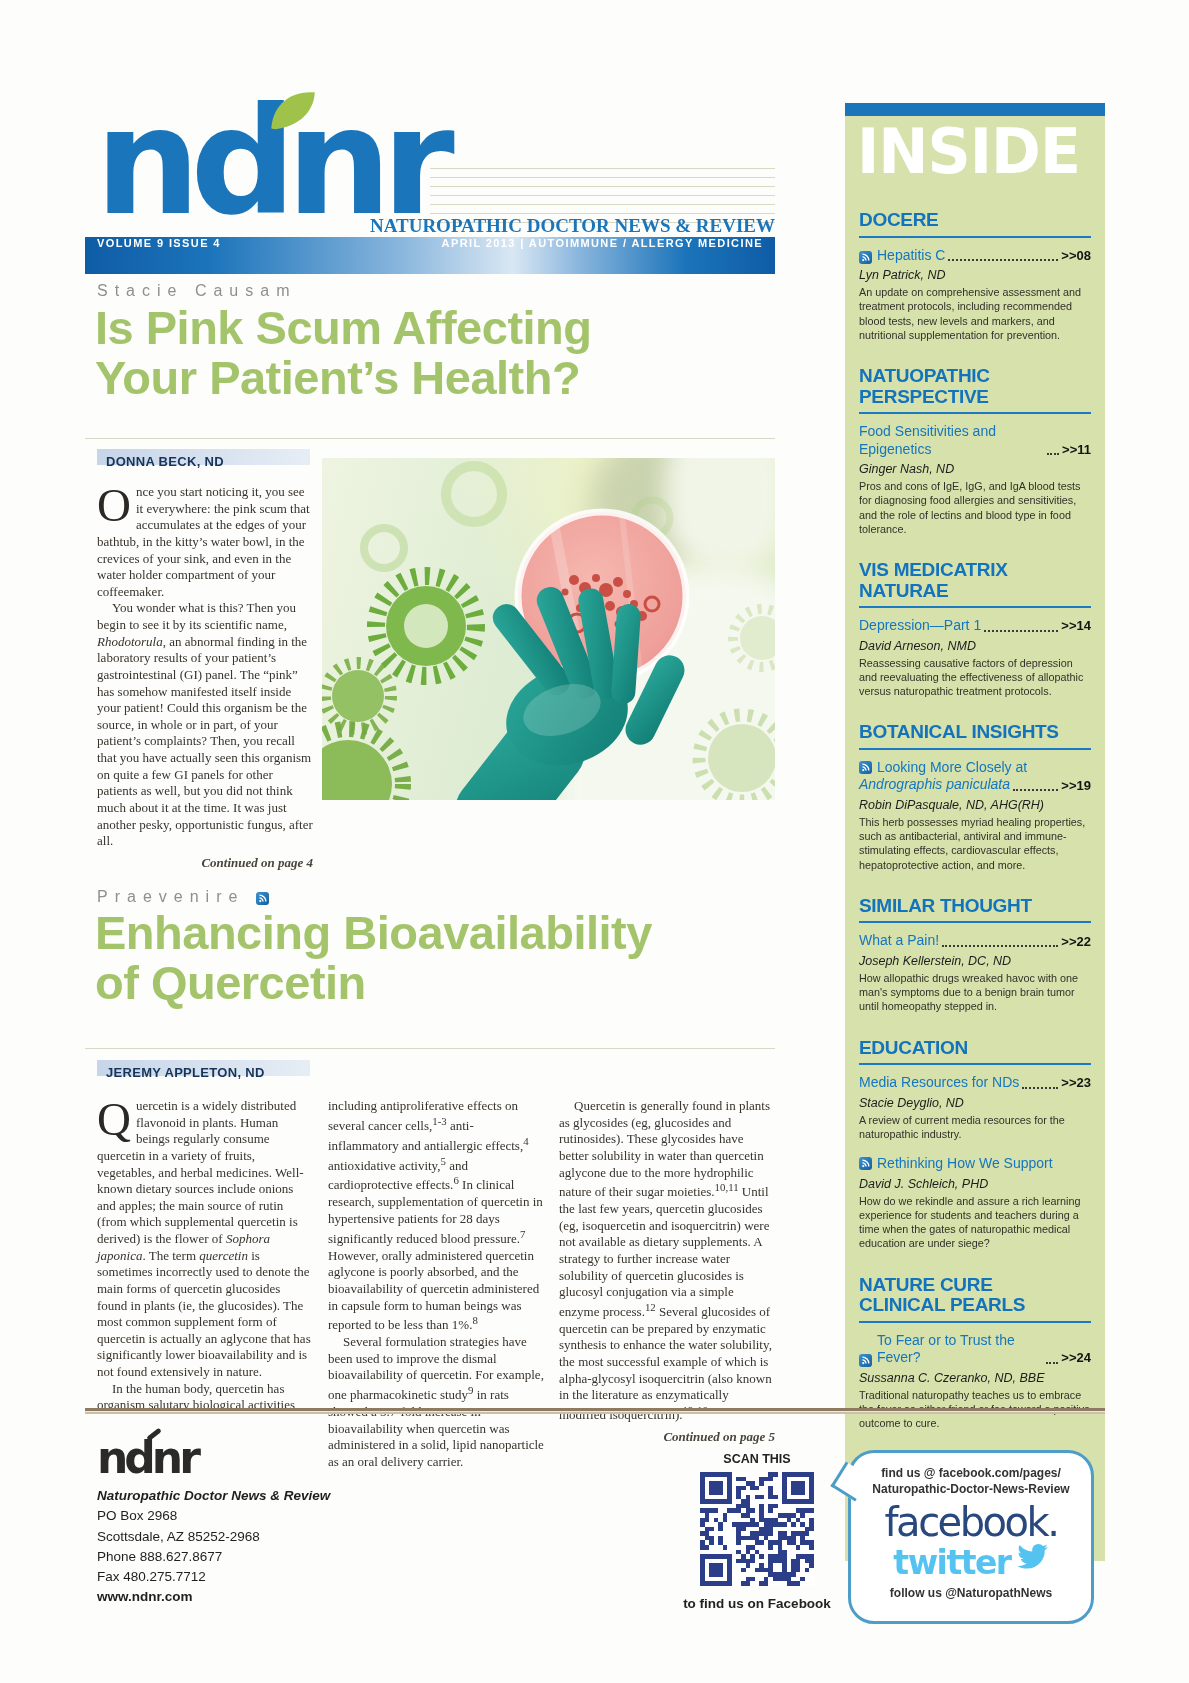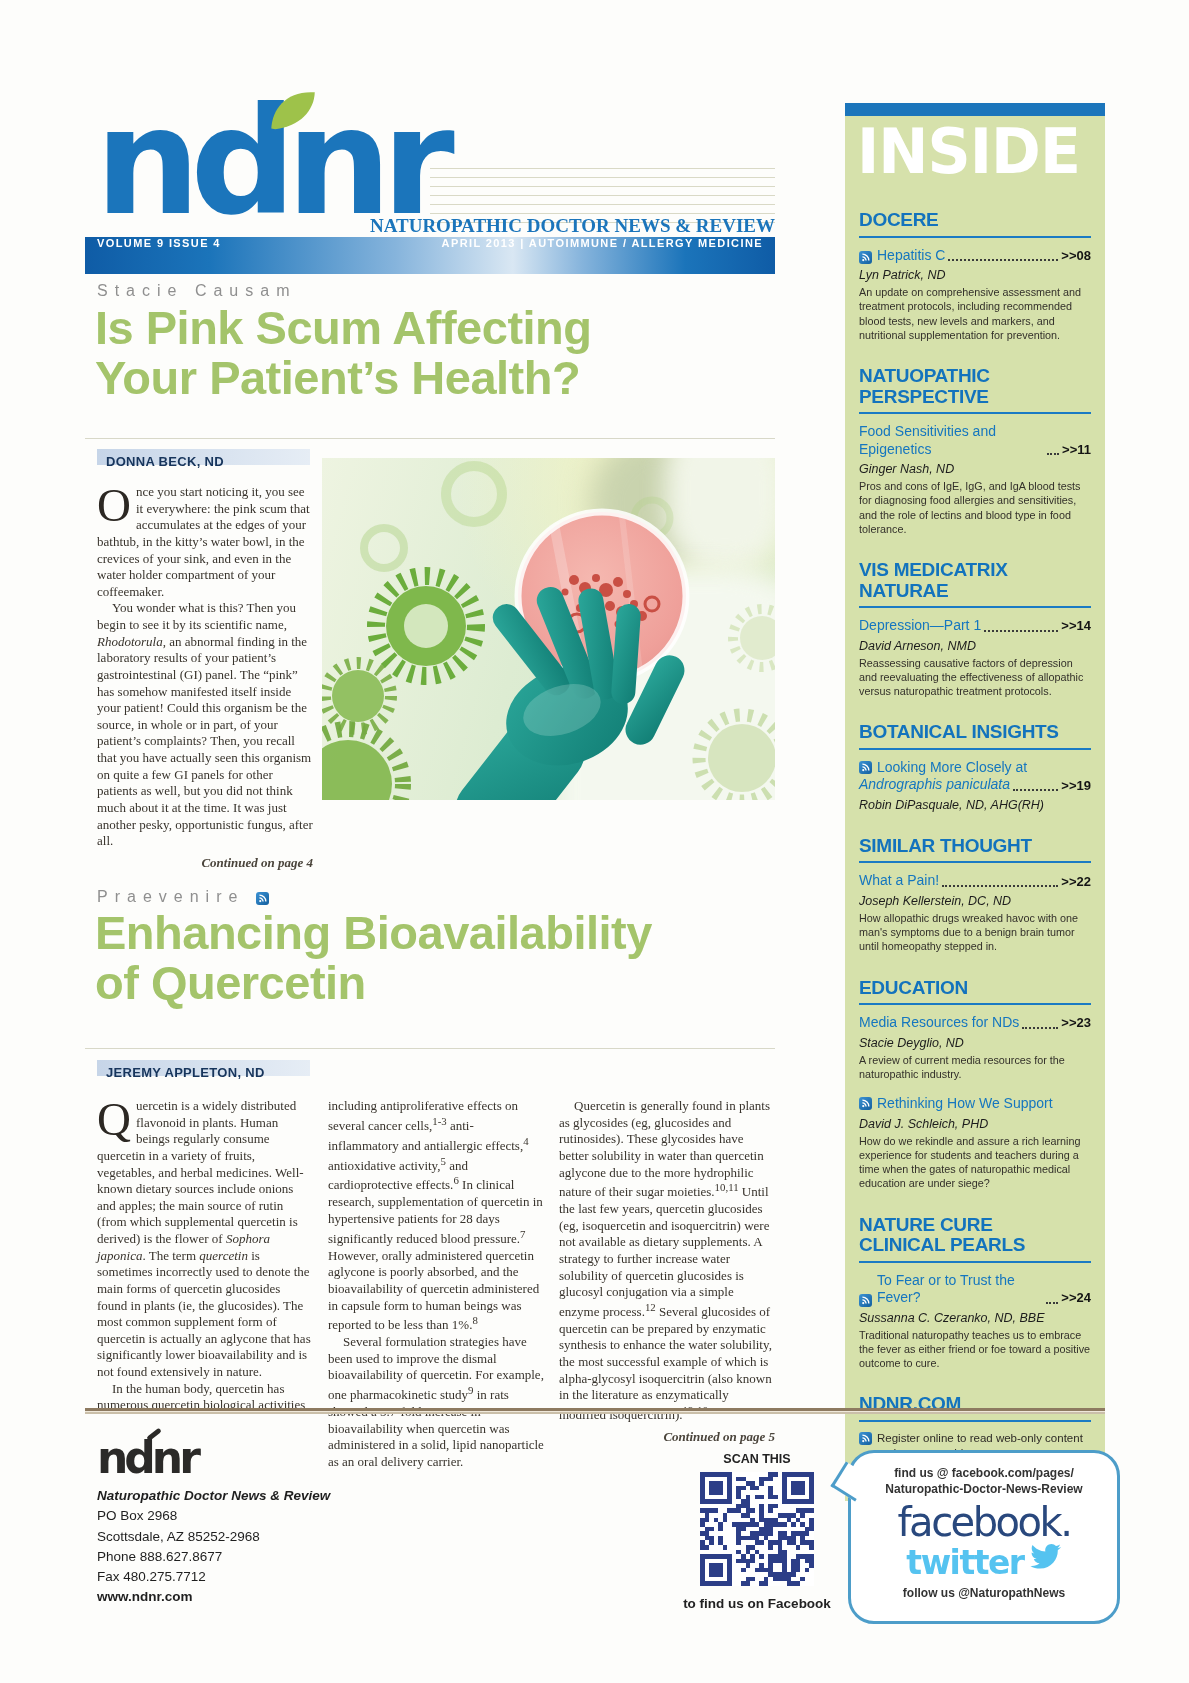--- a/index.html
+++ b/index.html
@@ -79,21 +79,21 @@
   .f-accent{position:absolute;left:146px;top:1432px;width:16px;height:5px;background:#2b2a28;
         border-radius:3px;transform:rotate(-38deg);}
   .f-addr{position:absolute;left:97px;top:1486px;font-size:13.5px;line-height:1.5;color:#1f1f1f;}
   .f-addr .it{font-style:italic;font-weight:bold;}
   .f-addr .b{font-weight:bold;}
   .scanthis{position:absolute;left:700px;top:1452px;width:114px;text-align:center;
         font-size:12.5px;font-weight:bold;color:#222;}
   .qr{position:absolute;left:700px;top:1472px;width:114px;height:114px;}
   .findfb{position:absolute;left:652px;top:1596px;width:210px;text-align:center;
         font-size:13.5px;font-weight:bold;color:#222;}
-  .bubble{position:absolute;left:848px;top:1450px;width:272px;height:174px;background:#fff;
+  .bubble{position:absolute;left:848px;top:1450px;width:246px;height:174px;background:#fff;
         border:3px solid #4d9dc9;border-radius:26px;text-align:center;box-sizing:border-box;padding-top:12px;}
   .bubble .tail{position:absolute;left:-15px;top:14px;width:26px;height:26px;background:#fff;
         border-left:3px solid #4d9dc9;border-top:3px solid #4d9dc9;transform:rotate(-58deg);}
   .fb-line{font-size:12px;font-weight:bold;color:#333;line-height:1.35;}
   .fb-mark{font-family:"DejaVu Sans",sans-serif;font-weight:normal;font-size:40px;line-height:1.05;
         color:#29487d;letter-spacing:-2.5px;margin-top:4px;}
   .tw-row{display:flex;align-items:flex-start;justify-content:center;gap:4px;margin-top:0px;}
   .tw-mark{font-family:"DejaVu Sans",sans-serif;font-weight:bold;font-size:33px;color:#55c3f0;
         letter-spacing:-1.5px;}
   .follow{font-size:12px;font-weight:bold;color:#333;margin-top:4px;}
@@ -220,21 +220,21 @@
   <div class="headline" style="left:95px;top:908px;width:690px;">
     <div>Enhancing Bioavailability</div>
     <div>of Quercetin</div>
   </div>
   <div class="hrule" style="top:1048px;"></div>
   <div class="byline" style="left:97px;top:1060px;">JEREMY APPLETON, ND</div>
 
   <div class="art2-cols bodytext">
     <div class="col">
       <p><span class="dropcap">Q</span><span>uercetin is a widely distributed flavonoid in plants. Human beings regularly consume quercetin in a variety of fruits, vegetables, and herbal medicines. Well-known dietary sources include onions and apples; the main source of rutin (from which supplemental quercetin is derived) is the flower of <i>Sophora japonica</i>. The term <i>quercetin</i> is sometimes incorrectly used to denote the main forms of quercetin glucosides found in plants (ie, the glucosides). The most common supplement form of quercetin is actually an aglycone that has significantly lower bioavailability and is not found extensively in nature.</span></p>
-      <p class="ind">In the human body, quercetin has numerous quercetin biological activities,</p>
+      <p class="ind">In the human body, quercetin has organism salutary biological activities,</p>
     </div>
     <div class="col">
       <p>including antiproliferative effects on several cancer cells,<sup>1-3</sup> anti-inflammatory and antiallergic effects,<sup>4</sup> antioxidative activity,<sup>5</sup> and cardioprotective effects.<sup>6</sup> In clinical research, supplementation of quercetin in hypertensive patients for 28 days significantly reduced blood pressure.<sup>7</sup> However, orally administered quercetin aglycone is poorly absorbed, and the bioavailability of quercetin administered in capsule form to human beings was reported to be less than 1%.<sup>8</sup></p>
       <p class="ind">Several formulation strategies have been used to improve the dismal bioavailability of quercetin. For example, one pharmacokinetic study<sup>9</sup> in rats showed a 5.7-fold increase in bioavailability when quercetin was administered in a solid, lipid nanoparticle as an oral delivery carrier.</p>
     </div>
     <div class="col">
       <p class="ind">Quercetin is generally found in plants as glycosides (eg, glucosides and rutinosides). These glycosides have better solubility in water than quercetin aglycone due to the more hydrophilic nature of their sugar moieties.<sup>10,11</sup> Until the last few years, quercetin glucosides (eg, isoquercetin and isoquercitrin) were not available as dietary supplements. A strategy to further increase water solubility of quercetin glucosides is glucosyl conjugation via a simple enzyme process.<sup>12</sup> Several glucosides of quercetin can be prepared by enzymatic synthesis to enhance the water solubility, the most successful example of which is alpha-glycosyl isoquercitrin (also known in the literature as enzymatically modified isoquercitrin).<sup>13-16</sup></p>
       <div class="contd">Continued on page 5</div>
     </div>
   </div>
@@ -298,20 +298,21 @@
               </svg>
             </span>
           <span class="toc-t">Looking More Closely at</span>
         </div>
         <div class="toc-line">
           <span class="toc-t it">Andrographis paniculata</span>
           <span class="toc-dots"></span>
           <span class="toc-p">&gt;&gt;19</span>
         </div>
         <div class="toc-auth">Robin DiPasquale, ND, AHG(RH)</div>
+        <div class="toc-desc">This herb possesses myriad healing properties, such as antibacterial, antiviral and immune-stimulating effects, cardiovascular effects, hepatoprotective action, and more.</div>
       </div>
 
       <div class="sb-sec">
         <div class="sb-h">SIMILAR THOUGHT</div>
         <div class="toc-line">
           <span class="toc-t">What a Pain!</span>
           <span class="toc-dots"></span>
           <span class="toc-p">&gt;&gt;22</span>
         </div>
         <div class="toc-auth">Joseph Kellerstein, DC, ND</div>

